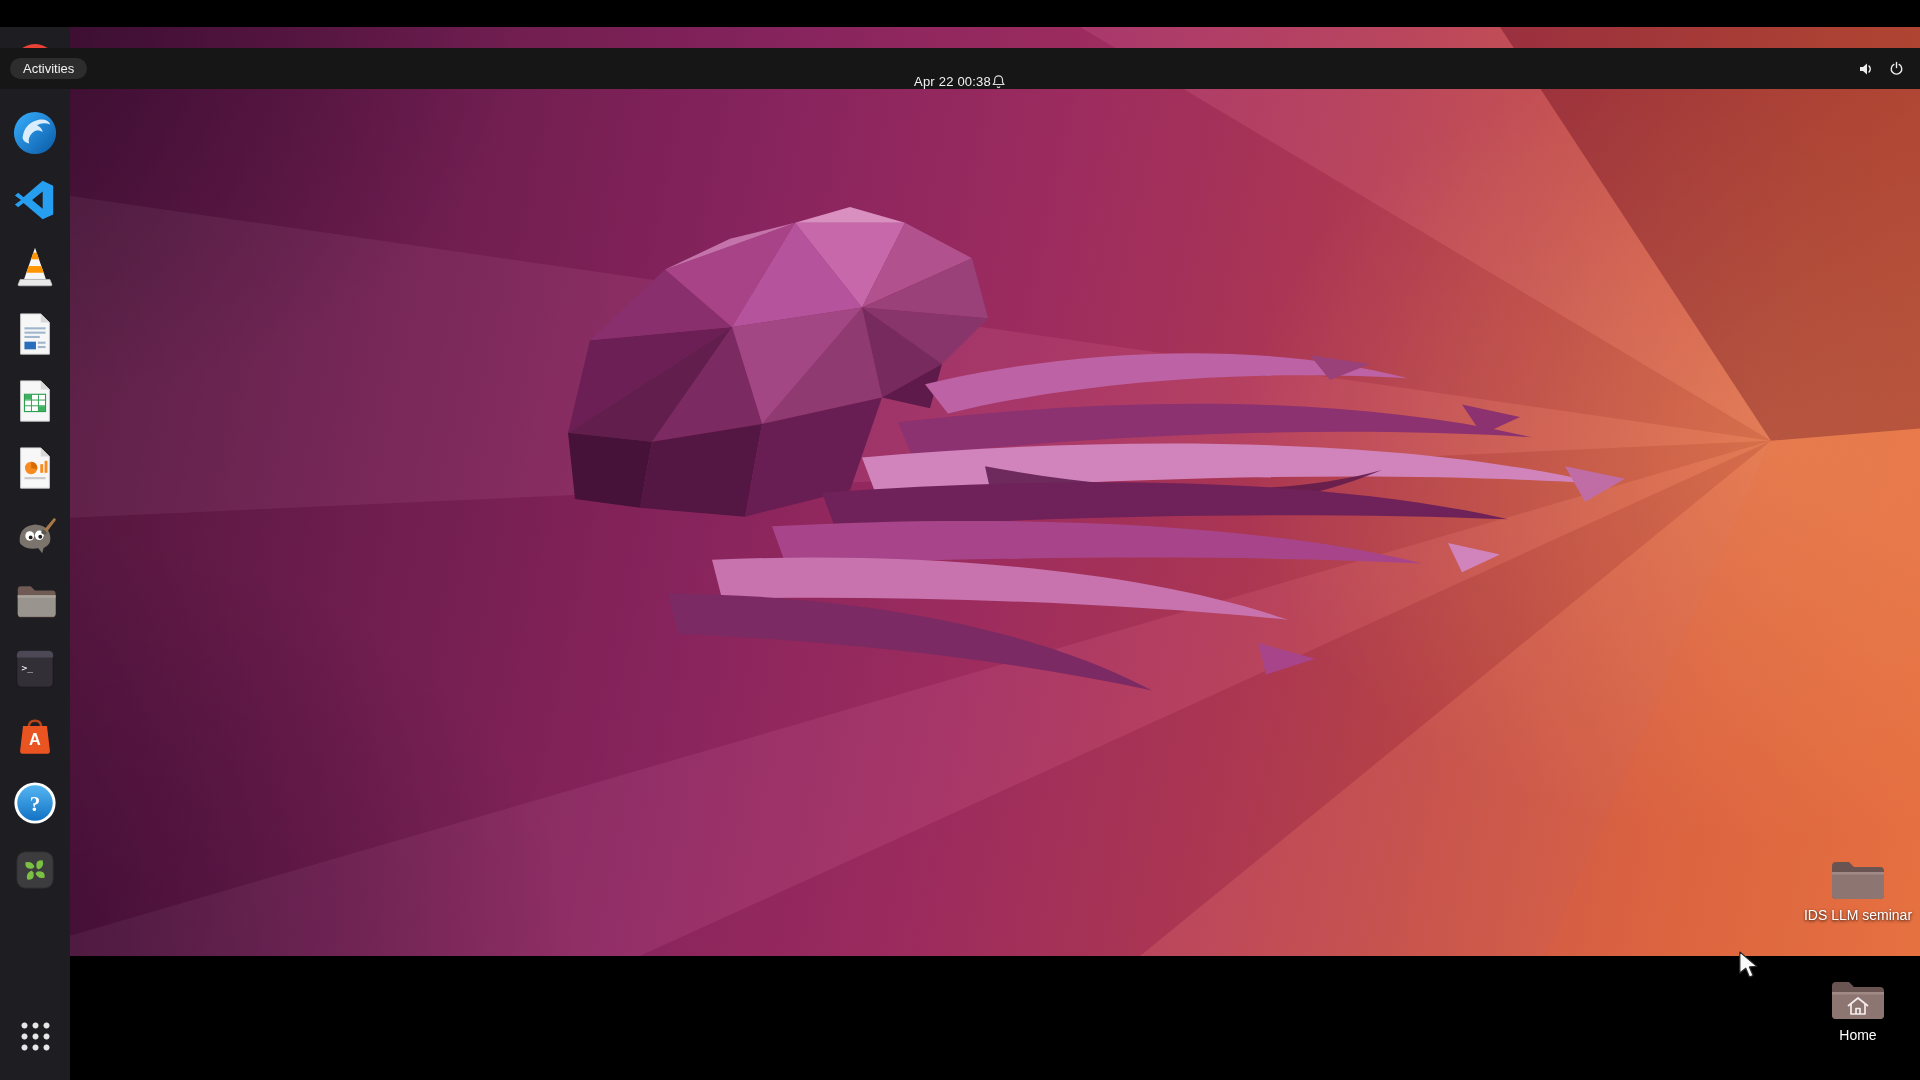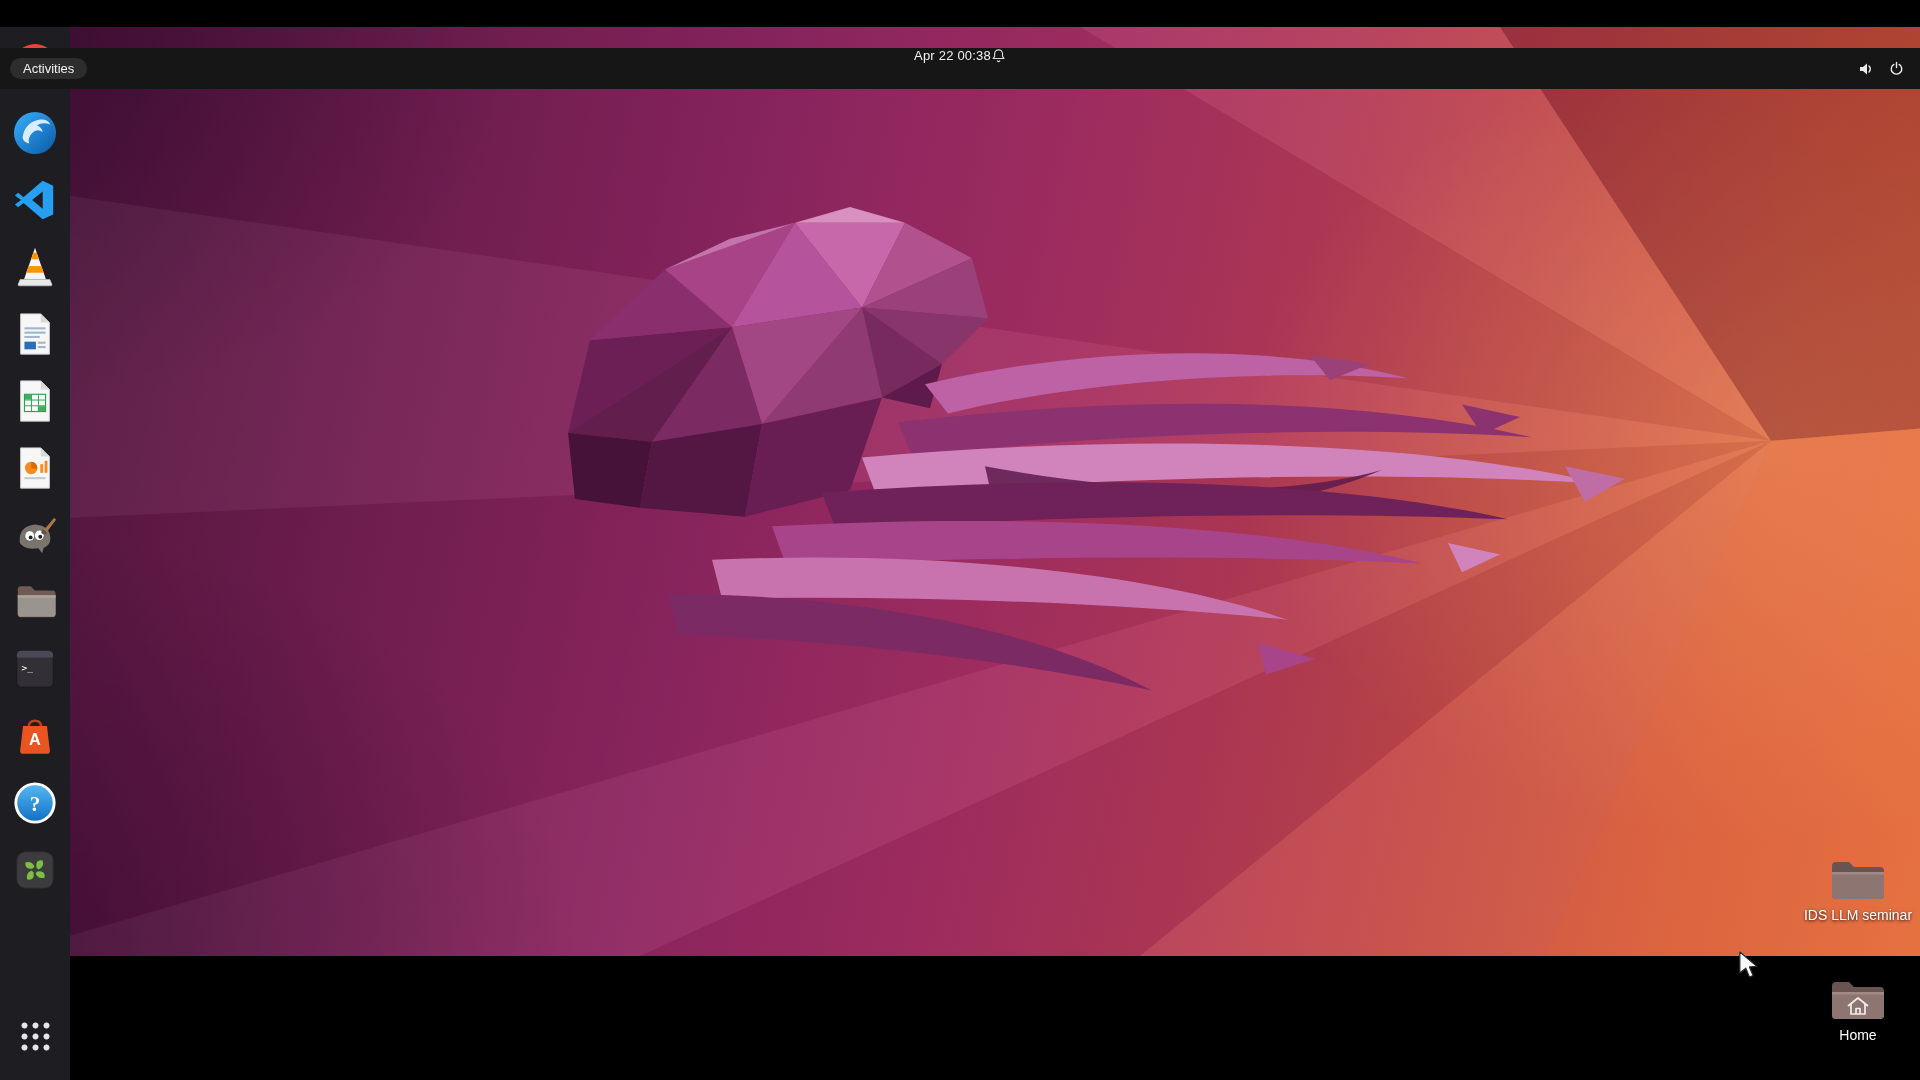--- a/index.html
+++ b/index.html
@@ -7,21 +7,21 @@
               font-family:"Liberation Sans","DejaVu Sans",sans-serif; }
   .screen { position:relative; width:1920px; height:1080px; }
 
   
   .top-bar { position:absolute; top:0; left:0; right:0; height:41px; background:#161616;
              display:flex; align-items:center; z-index:30; color:#f2f2f2; font-size:13px;margin-top:48px; }
   .activities { margin-left:10px; padding:3px 13px; border-radius:14px;
                 background:rgba(255,255,255,.10); border:none; color:#f2f2f2;
                 font-size:13px; cursor:pointer; font-family:inherit; }
   .clock-group { position:absolute; left:50%; transform:translateX(-50%);
-                 display:flex; align-items:flex-start; gap:0; height:100%; padding:0 12px; cursor:pointer; }
+                 display:flex; align-items:flex-end; gap:0; height:100%; padding:0 12px; cursor:pointer; }
   .clock { font-size:13px; color:#f2f2f2; letter-spacing:.2px; }
   .status-group { margin-left:auto; display:flex; align-items:center; gap:15px;
                   padding:0 16px; height:100%; cursor:pointer; }
 
   
   .dock { position:absolute; top:27px; left:0; bottom:0; width:70px; background:#1d1d22;
           z-index:20; display:flex; flex-direction:column; align-items:center;
           padding:15px 0 20px; gap:19px; }
   .dock-item { width:48px; height:48px; display:flex; align-items:center;
                justify-content:center; cursor:pointer; flex:0 0 auto; border-radius:8px; }

